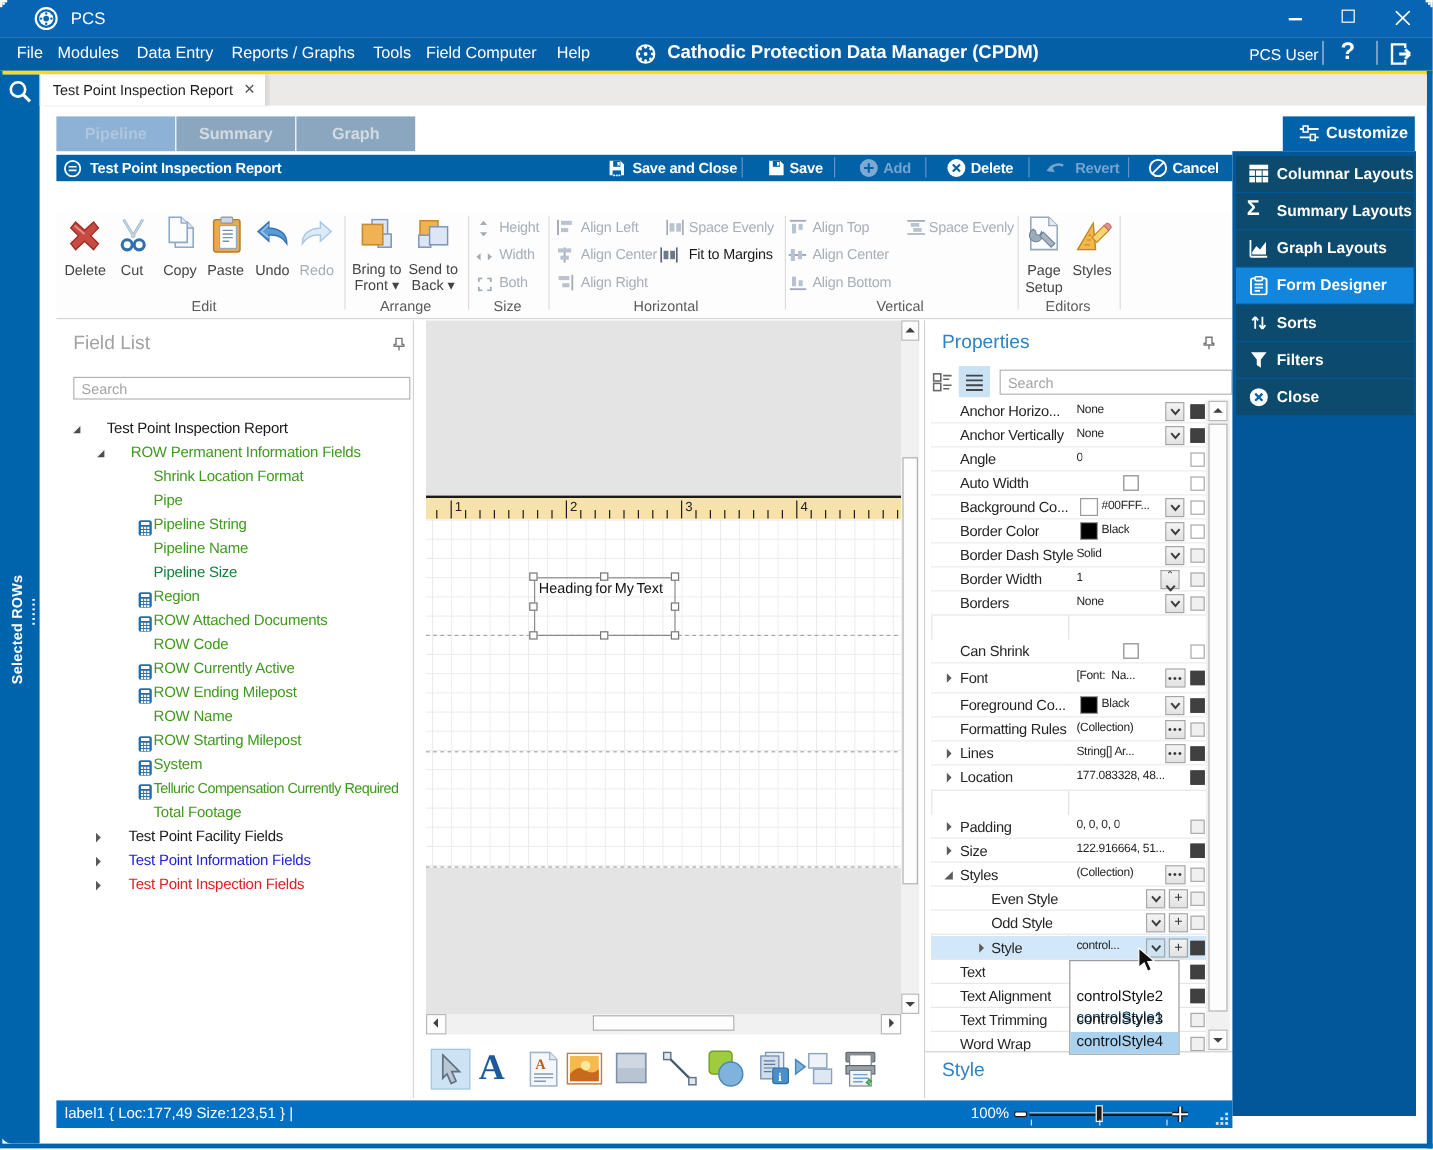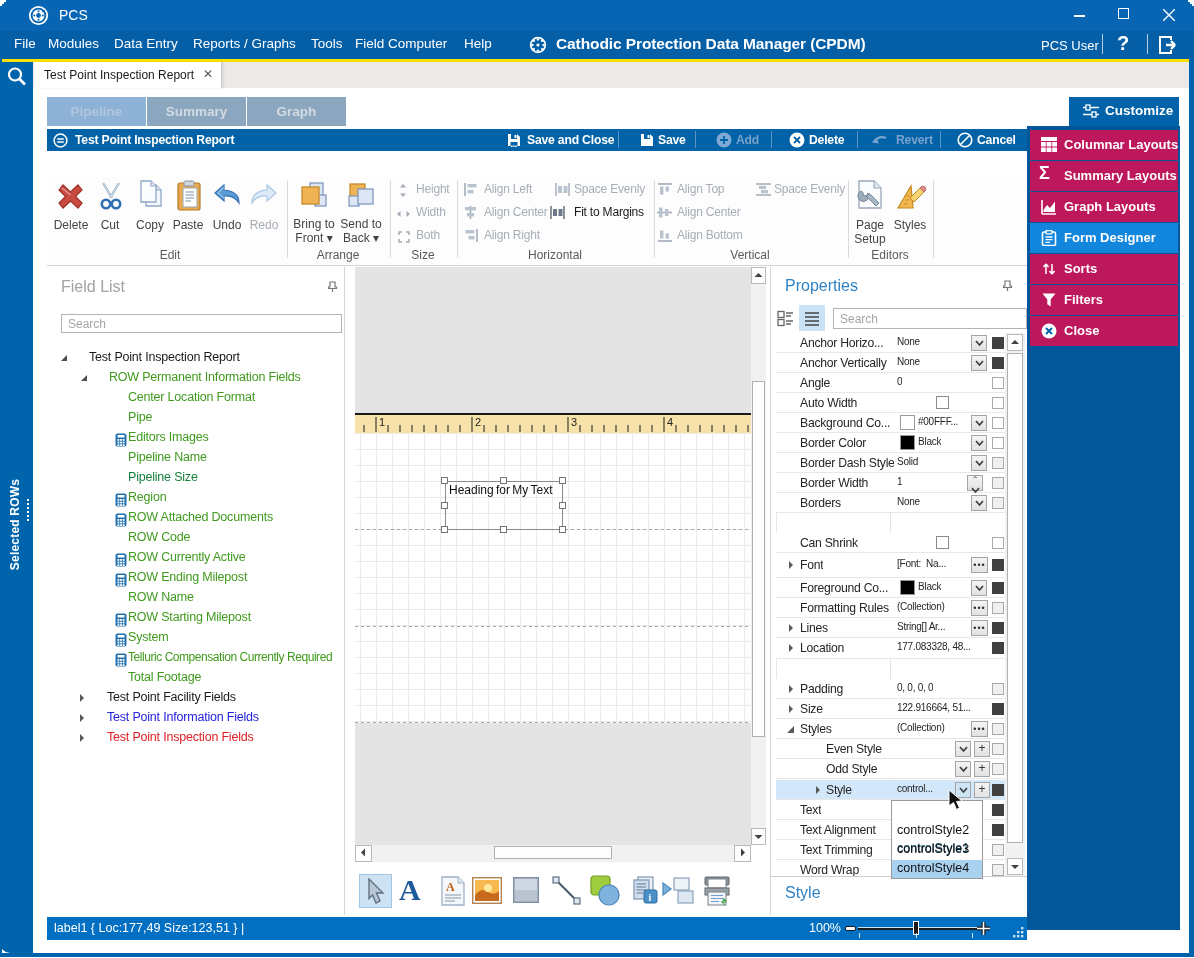--- a/index.html
+++ b/index.html
@@ -98,21 +98,21 @@
 .pbox { position:absolute; width:12px; height:12px; border:1px solid #a9a9a9; background:#fff; }
 .pboxf { background:#404040; border-color:#404040; }
 .pbtn { position:absolute; width:17px; height:16px; background:linear-gradient(#f4f4f4,#e2e2e2);
   border:1px solid #a5a5a5; font-size:10px; color:#333; text-align:center; line-height:14px; }
 .pcheck { position:absolute; left:160px; width:13px; height:13px; border:1px solid #8a8a8a; background:#fff; }
 .swatch { position:absolute; left:124px; width:15px; height:15px; border:1px solid #9a9a9a; }
 
 
 #custfill { left:1027px; top:126px; width:153px; height:804px; background:#02579a; }
 #custbtn { left:1069px; top:97px; width:110px; height:29px; background:#0062a8; }
-.sidebtn { position:absolute; left:1030px; width:148px; height:30px; background:#be185d; }
+.sidebtn { position:absolute; left:1030px; width:148px; height:30px; background:#0c4a6e; }
 .sidebtn .ic { position:absolute; left:11px; top:7px; width:16px; height:16px; }
 .sidebtn .tx { position:absolute; left:34px; top:7px; font-size:13px; font-weight:bold; color:#fff; white-space:nowrap; }
 svg { display:block; }
 </style>
 </head>
 <body>
 <div id="win">
   <div class="abs" id="titlebar">
     <svg class="abs" style="left:28px;top:5px" width="21" height="21" viewBox="0 0 21 21">
       <circle cx="10.5" cy="10.5" r="8.7" fill="none" stroke="#fff" stroke-width="1.8"></circle>
@@ -401,23 +401,23 @@
       </svg>
     <div id="fl-search">Search</div>
     <div class="tnode" style="left:42px;top:83px;color:#1a1a1a">Test Point Inspection Report</div>
     <svg class="abs tri" style="left:13px;top:87px" width="8" height="8" viewBox="0 0 8 8">
         <path d="M7 1 V7 H1 Z" fill="#4d4d4d"></path>
       </svg>
     <div class="tnode" style="left:62px;top:103px;color:#3f9a1d">ROW Permanent Information Fields</div>
     <svg class="abs tri" style="left:33px;top:107px" width="8" height="8" viewBox="0 0 8 8">
         <path d="M7 1 V7 H1 Z" fill="#4d4d4d"></path>
       </svg>
-    <div class="tnode" style="left:81px;top:123px;color:#3f9a1d">Center Location Format</div>
+    <div class="tnode" style="left:81px;top:123px;color:#3f9a1d">Shrink Location Format</div>
     <div class="tnode" style="left:81px;top:143px;color:#3f9a1d">Pipe</div>
-    <div class="tnode ic" style="left:81px;top:163px;color:#3f9a1d">Editors Images</div>
+    <div class="tnode ic" style="left:81px;top:163px;color:#3f9a1d">Pipeline String</div>
     <div class="tnode" style="left:81px;top:183px;color:#3f9a1d">Pipeline Name</div>
     <div class="tnode" style="left:81px;top:203px;color:#15803d">Pipeline Size</div>
     <div class="tnode ic" style="left:81px;top:223px;color:#3f9a1d">Region</div>
     <div class="tnode ic" style="left:81px;top:243px;color:#3f9a1d">ROW Attached Documents</div>
     <div class="tnode" style="left:81px;top:263px;color:#3f9a1d">ROW Code</div>
     <div class="tnode ic" style="left:81px;top:283px;color:#3f9a1d">ROW Currently Active</div>
     <div class="tnode ic" style="left:81px;top:303px;color:#3f9a1d">ROW Ending Milepost</div>
     <div class="tnode" style="left:81px;top:323px;color:#3f9a1d">ROW Name</div>
     <div class="tnode ic" style="left:81px;top:343px;color:#3f9a1d">ROW Starting Milepost</div>
     <div class="tnode ic" style="left:81px;top:363px;color:#3f9a1d">System</div>

